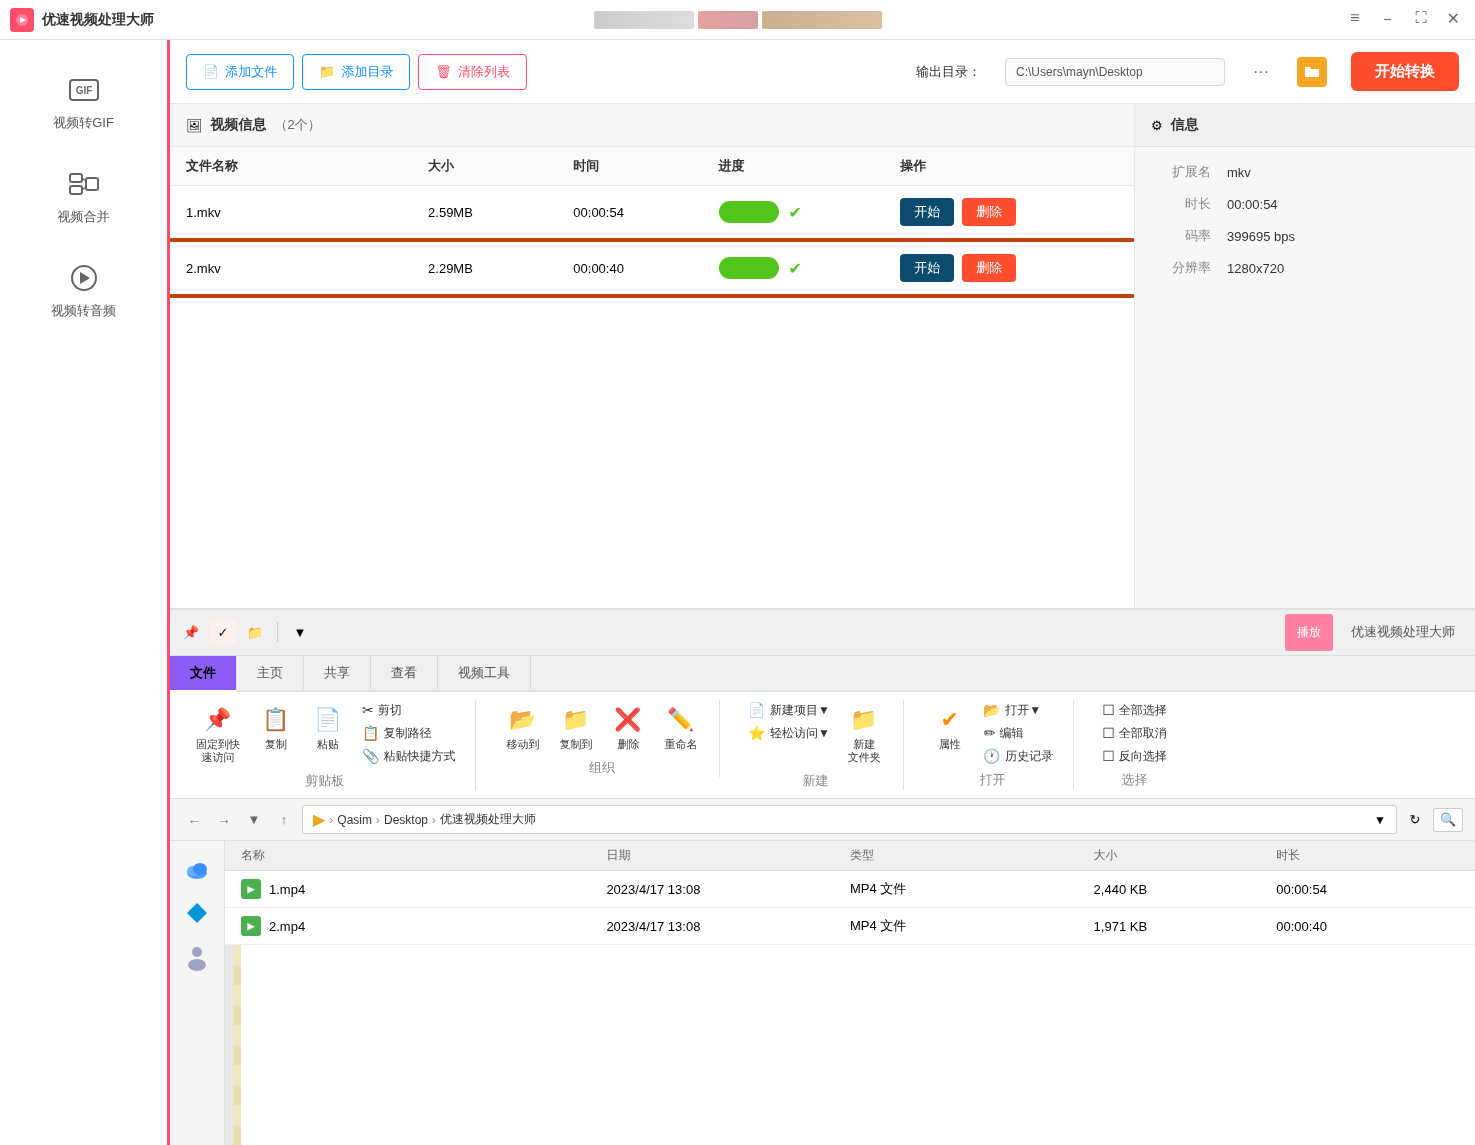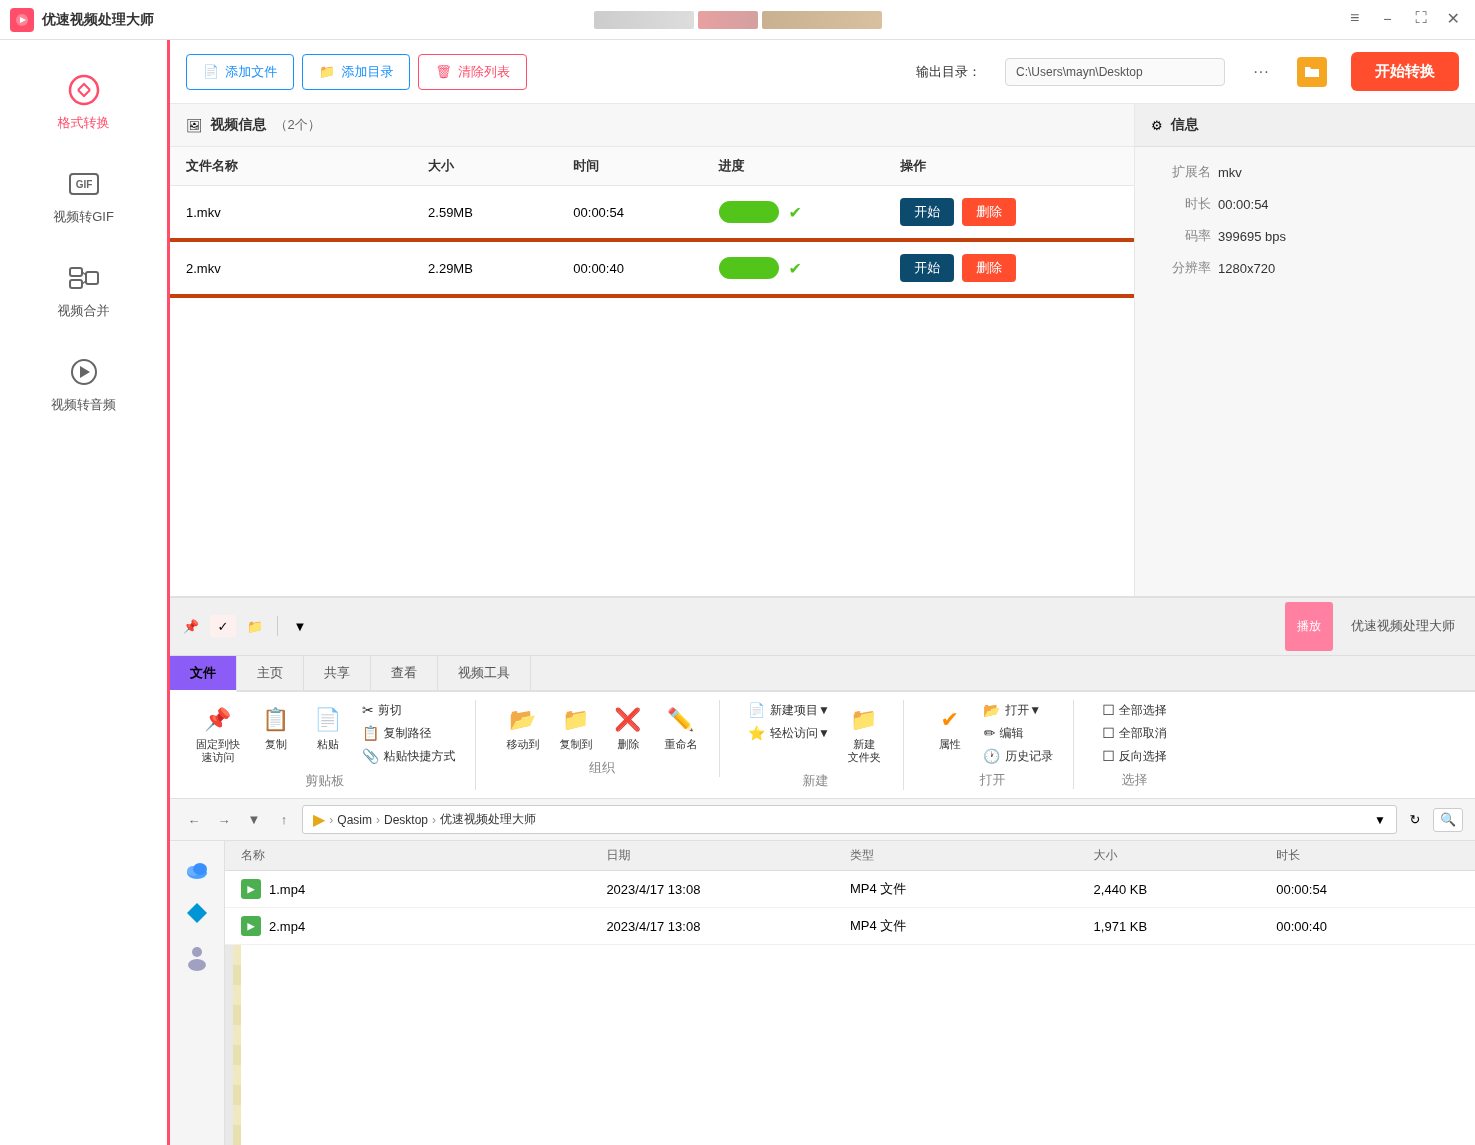--- a/index.html
+++ b/index.html
@@ -60,32 +60,32 @@
     .progress-area { display: flex; align-items: center; gap: 6px; }
     .action-area { display: flex; gap: 8px; }
     .btn-start { background: #0c4a6e; color: white; border: none; padding: 5px 14px; border-radius: 4px; cursor: pointer; font-size: 13px; }
     .btn-delete { background: #ff4d2e; color: white; border: none; padding: 5px 14px; border-radius: 4px; cursor: pointer; font-size: 13px; }
 
     
     .info-panel { width: 340px; background: #f7f7f7; padding: 0; }
     .info-panel-header { display: flex; align-items: center; gap: 8px; padding: 12px 16px; background: #f0f0f0; border-bottom: 1px solid #e0e0e0; }
     .info-panel-title { font-size: 14px; font-weight: 600; color: #333; }
     .info-rows { padding: 16px; display: flex; flex-direction: column; gap: 14px; }
-    .info-row { display: flex; gap: 7px; align-items: center; }
+    .info-row { display: flex; gap: 16px; align-items: center; }
     .info-key { color: #888; width: 60px; text-align: right; }
     .info-val { color: #333; font-weight: 500; }
 
     
     .explorer { background: #fff; border-top: 2px solid #e0e0e0; }
 
     
     .explorer-ribbon-top { background: #f0f0f0; padding: 4px 8px; display: flex; align-items: center; gap: 6px; border-bottom: 1px solid #ddd; }
     .ribbon-icon-btn { width: 26px; height: 22px; display: flex; align-items: center; justify-content: center; cursor: pointer; border: 1px solid transparent; border-radius: 2px; }
     .ribbon-separator { width: 1px; height: 20px; background: #ccc; margin: 0 3px; }
-    .ribbon-play-btn { background: #ff80a0; color: white; padding: 16px 12px; border-radius: 3px; font-size: 12px; cursor: pointer; border: none; }
+    .ribbon-play-btn { background: #ff80a0; color: white; padding: 10px 12px; border-radius: 3px; font-size: 12px; cursor: pointer; border: none; }
 
     .explorer-tabs { background: #f0f0f0; display: flex; border-bottom: 2px solid #e0e0e0; }
     .explorer-tab { padding: 8px 20px; font-size: 13px; cursor: pointer; border-right: 1px solid #ddd; color: #555; }
     .explorer-tab.active { background: #8b5cf6; color: #000; font-weight: 600; border-bottom: 2px solid #fff; margin-bottom: -2px; }
 
     .explorer-ribbon { background: #fff; padding: 8px 16px; display: flex; gap: 20px; border-bottom: 1px solid #e0e0e0; flex-wrap: wrap; align-items: flex-start; }
     .ribbon-group { display: flex; flex-direction: column; align-items: center; border-right: 1px solid #e0e0e0; padding-right: 16px; padding-left: 4px; }
     .ribbon-group:last-child { border-right: none; }
     .ribbon-group-items { display: flex; gap: 8px; align-items: flex-start; }
     .ribbon-group-label { font-size: 13px; color: #888; margin-top: 4px; text-align: center; }
@@ -135,30 +135,20 @@
     <span>≡</span>
     <span>－</span>
     <span>⛶</span>
     <span>✕</span>
   </div>
 </div>
 
 <div class="app-body">
 
   <div class="sidebar">
-    <div class="sidebar-item active">
-      <div class="sidebar-icon">
-        <svg width="36" height="36" viewBox="0 0 36 36">
-          <circle cx="18" cy="18" r="14" stroke="#ff4d6a" stroke-width="2.5" fill="none"></circle>
-          <path d="M12 18 L18 12 L24 18" stroke="#ff4d6a" stroke-width="2" fill="none"></path>
-          <path d="M12 18 L18 24 L24 18" stroke="#ff4d6a" stroke-width="2" fill="none"></path>
-        </svg>
-      </div>
-      <span class="sidebar-label" style="color:#ff4d6a">格式转换</span>
-    </div>
     <div class="sidebar-item">
       <div class="sidebar-icon">
         <svg width="36" height="36" viewBox="0 0 36 36">
           <rect x="4" y="8" width="28" height="20" rx="3" stroke="#666" stroke-width="2" fill="none"></rect>
           <text x="18" y="22" text-anchor="middle" font-size="10" fill="#666" font-weight="bold">GIF</text>
         </svg>
       </div>
       <span class="sidebar-label">视频转GIF</span>
     </div>
     <div class="sidebar-item">

